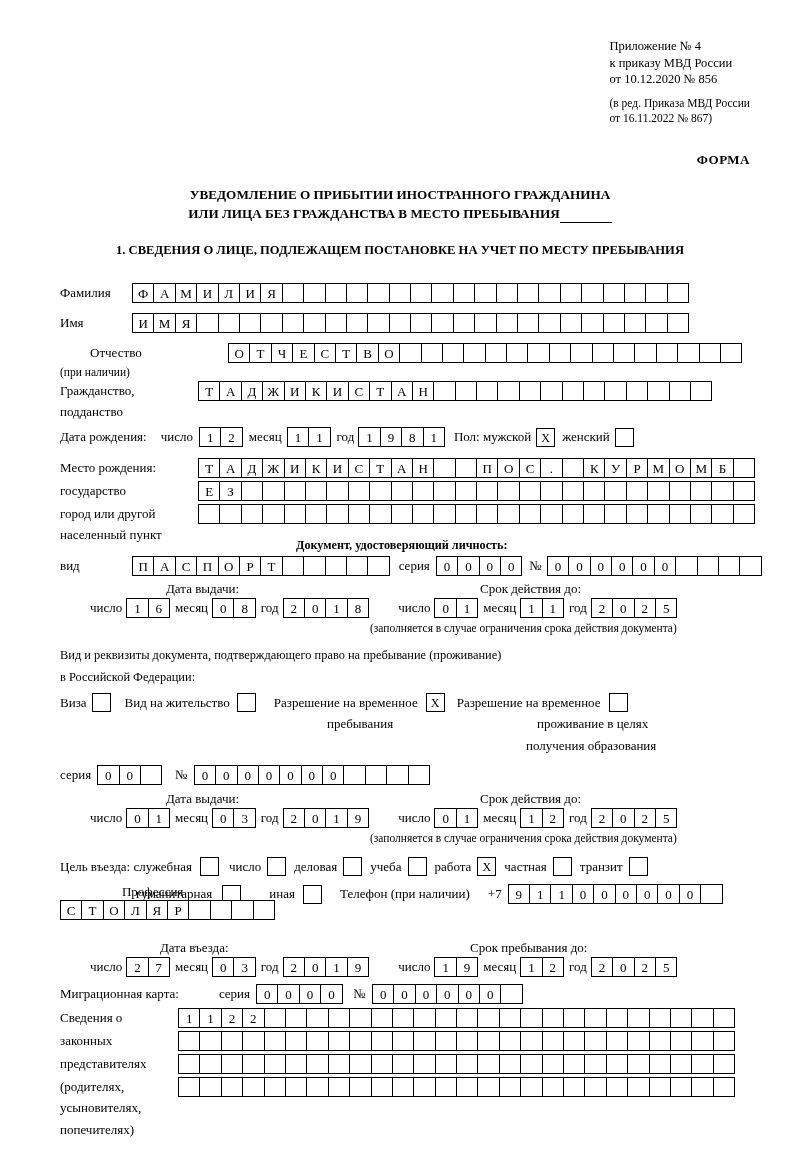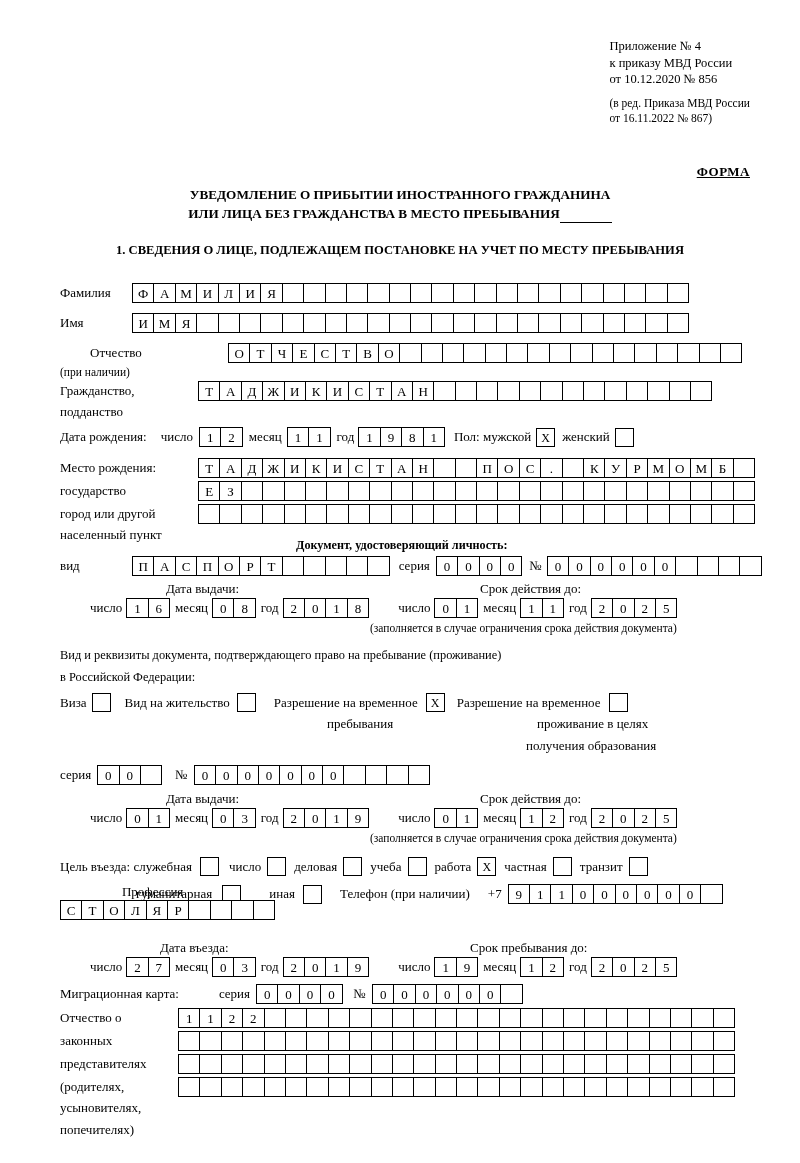--- a/index.html
+++ b/index.html
@@ -6,21 +6,21 @@
   body{
     width:800px;height:1163px;
     font-family:"Liberation Serif", serif;
     color:#000;
     position:relative;
     font-size:13px;
   }
   .page{position:relative;width:800px;height:1163px;padding:0;box-sizing:border-box;}
   .hdr{position:absolute;right:50px;top:38px;text-align:left;font-size:12.5px;line-height:1.32;}
   .hdr .sm{font-size:11.5px;}
-  .forma{position:absolute;right:50px;top:164px;font-weight:bold;font-size:13px;letter-spacing:.5px;text-decoration:underline;}
+  .forma{position:absolute;right:50px;top:152px;font-weight:bold;font-size:13px;letter-spacing:.5px;}
   .title{position:absolute;left:0;right:0;top:185px;text-align:center;font-weight:bold;font-size:13.2px;line-height:1.45;}
   .title .u{display:inline-block;border-bottom:1px solid #000;width:52px;vertical-align:bottom;height:14px;}
   .sect{position:absolute;left:0;right:0;top:243px;text-align:center;font-weight:bold;font-size:12.6px;}
   
   .row{position:absolute;display:flex;align-items:center;}
   .lbl{white-space:nowrap;}
   .cells{display:flex;}
   .cell{
     width:22.4px;height:20px;
     border:1px solid #000;
@@ -611,21 +611,21 @@
         <div class="cell">0</div>
         <div class="cell">0</div>
         <div class="cell">0</div>
         <div class="cell">0</div>
         <div class="cell">0</div>
         <div class="cell"></div>
       </div>
   </div>
 
   <div class="row" style="left:60px;top:1008px;">
-    <div class="lbl" style="width:118px">Отчество о</div>
+    <div class="lbl" style="width:118px">Сведения о</div>
     <div class="cells" id="lr1">
         <div class="cell">1</div>
         <div class="cell">1</div>
         <div class="cell">2</div>
         <div class="cell">2</div>
         <div class="cell"></div>
         <div class="cell"></div>
         <div class="cell"></div>
         <div class="cell"></div>
         <div class="cell"></div>

